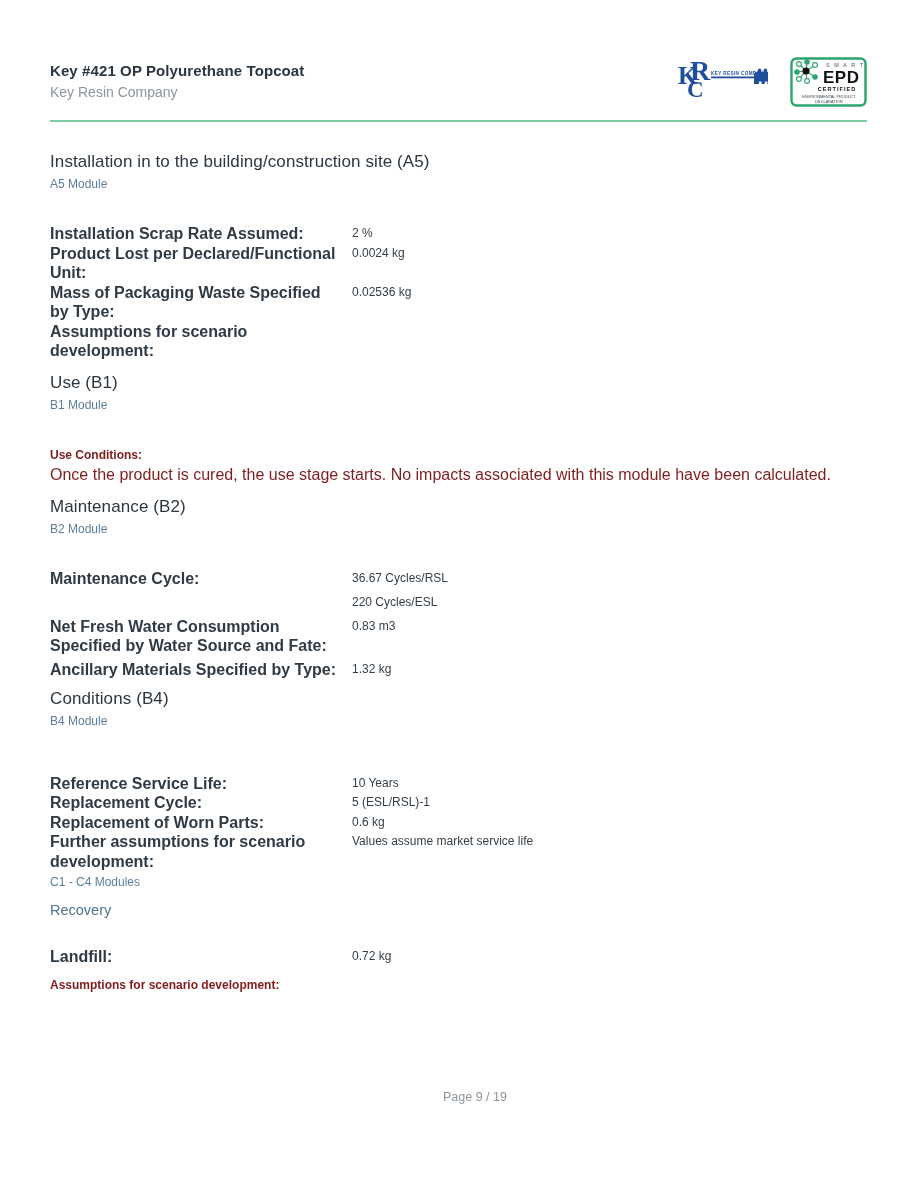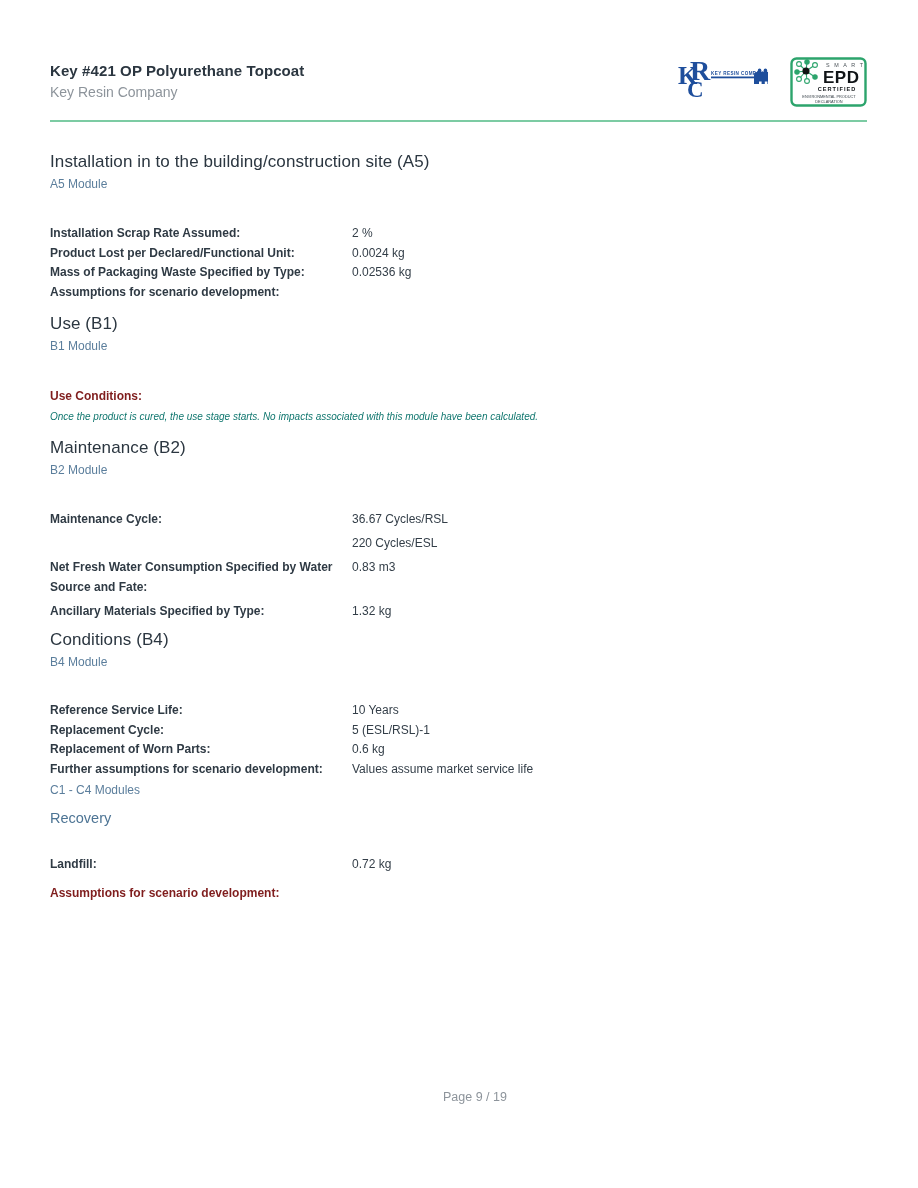--- a/index.html
+++ b/index.html
@@ -22,38 +22,38 @@
   .logos { display: flex; align-items: flex-start; gap: 22px; margin-top: -4px; }
   .divider { margin-top: 13px; height: 2px; background: #7ccba3; }
 
   
   h2.sec-heading { font-size: 17px; line-height: 23px; font-weight: 500; color: #2b3640; letter-spacing: .1px; }
   .module-tag { font-size: 12px; line-height: 16px; margin-top: 3px; color: #5b7e9c; }
   .sub-heading { font-size: 14.5px; line-height: 19px; color: #4d7494; }
 
   .rows { margin-top: 32px; }
   .row { display: flex; align-items: flex-start; }
-  .row .label { width: 302px; flex: 0 0 302px; font-weight: bold; font-size: 12px; line-height: 19.5px; color: #2f3a44; padding-right: 14px; }
+  .row .label { width: 302px; flex: 0 0 302px; font-weight: bold; font-size: 16px; line-height: 19.5px; color: #2f3a44; padding-right: 14px; }
   .row .value { font-size: 12px; line-height: 19.5px; color: #333e48; }
   .value-line2 { margin-top: 4.5px; }
 
   .sec-a5 h2 { margin-top: 28px; }
   .sec-b1 h2 { margin-top: 10px; }
   .sec-b2 h2 { margin-top: 10px; }
   .sec-b2 .rows .row { margin-bottom: 4.5px; }
   .sec-b4 h2 { margin-top: 7px; }
-  .sec-b4 .rows { margin-top: 31px; }
+  .sec-b4 .rows { margin-top: 45px; }
   .sec-eol h2 { margin-top: 13px; }
   .sec-eol .sub-heading { margin-top: 11px; }
   .sec-eol .rows { margin-top: 27px; }
 
   .note-block { margin-top: 33px; }
   .note-block.tight { margin-top: 9px; }
   .note-label { font-weight: bold; font-size: 12px; line-height: 19.5px; color: #7f1d1d; }
-  .note-text { font-size: 10px; line-height: 19.5px; color: #0f766e; max-width: 817px; font-style: italic; }
+  .note-text { font-size: 16px; line-height: 19.5px; color: #7f1d1d; max-width: 817px; }
 
   
   .footer { position: absolute; top: 1087px; left: 0; width: 100%; text-align: center; }
   .footer span { display: inline-block; transform: translateX(16px); font-size: 12.5px; color: #8d949b; }
 </style>
 </head>
 <body>
 
 <div class="page">
   <div class="content">

